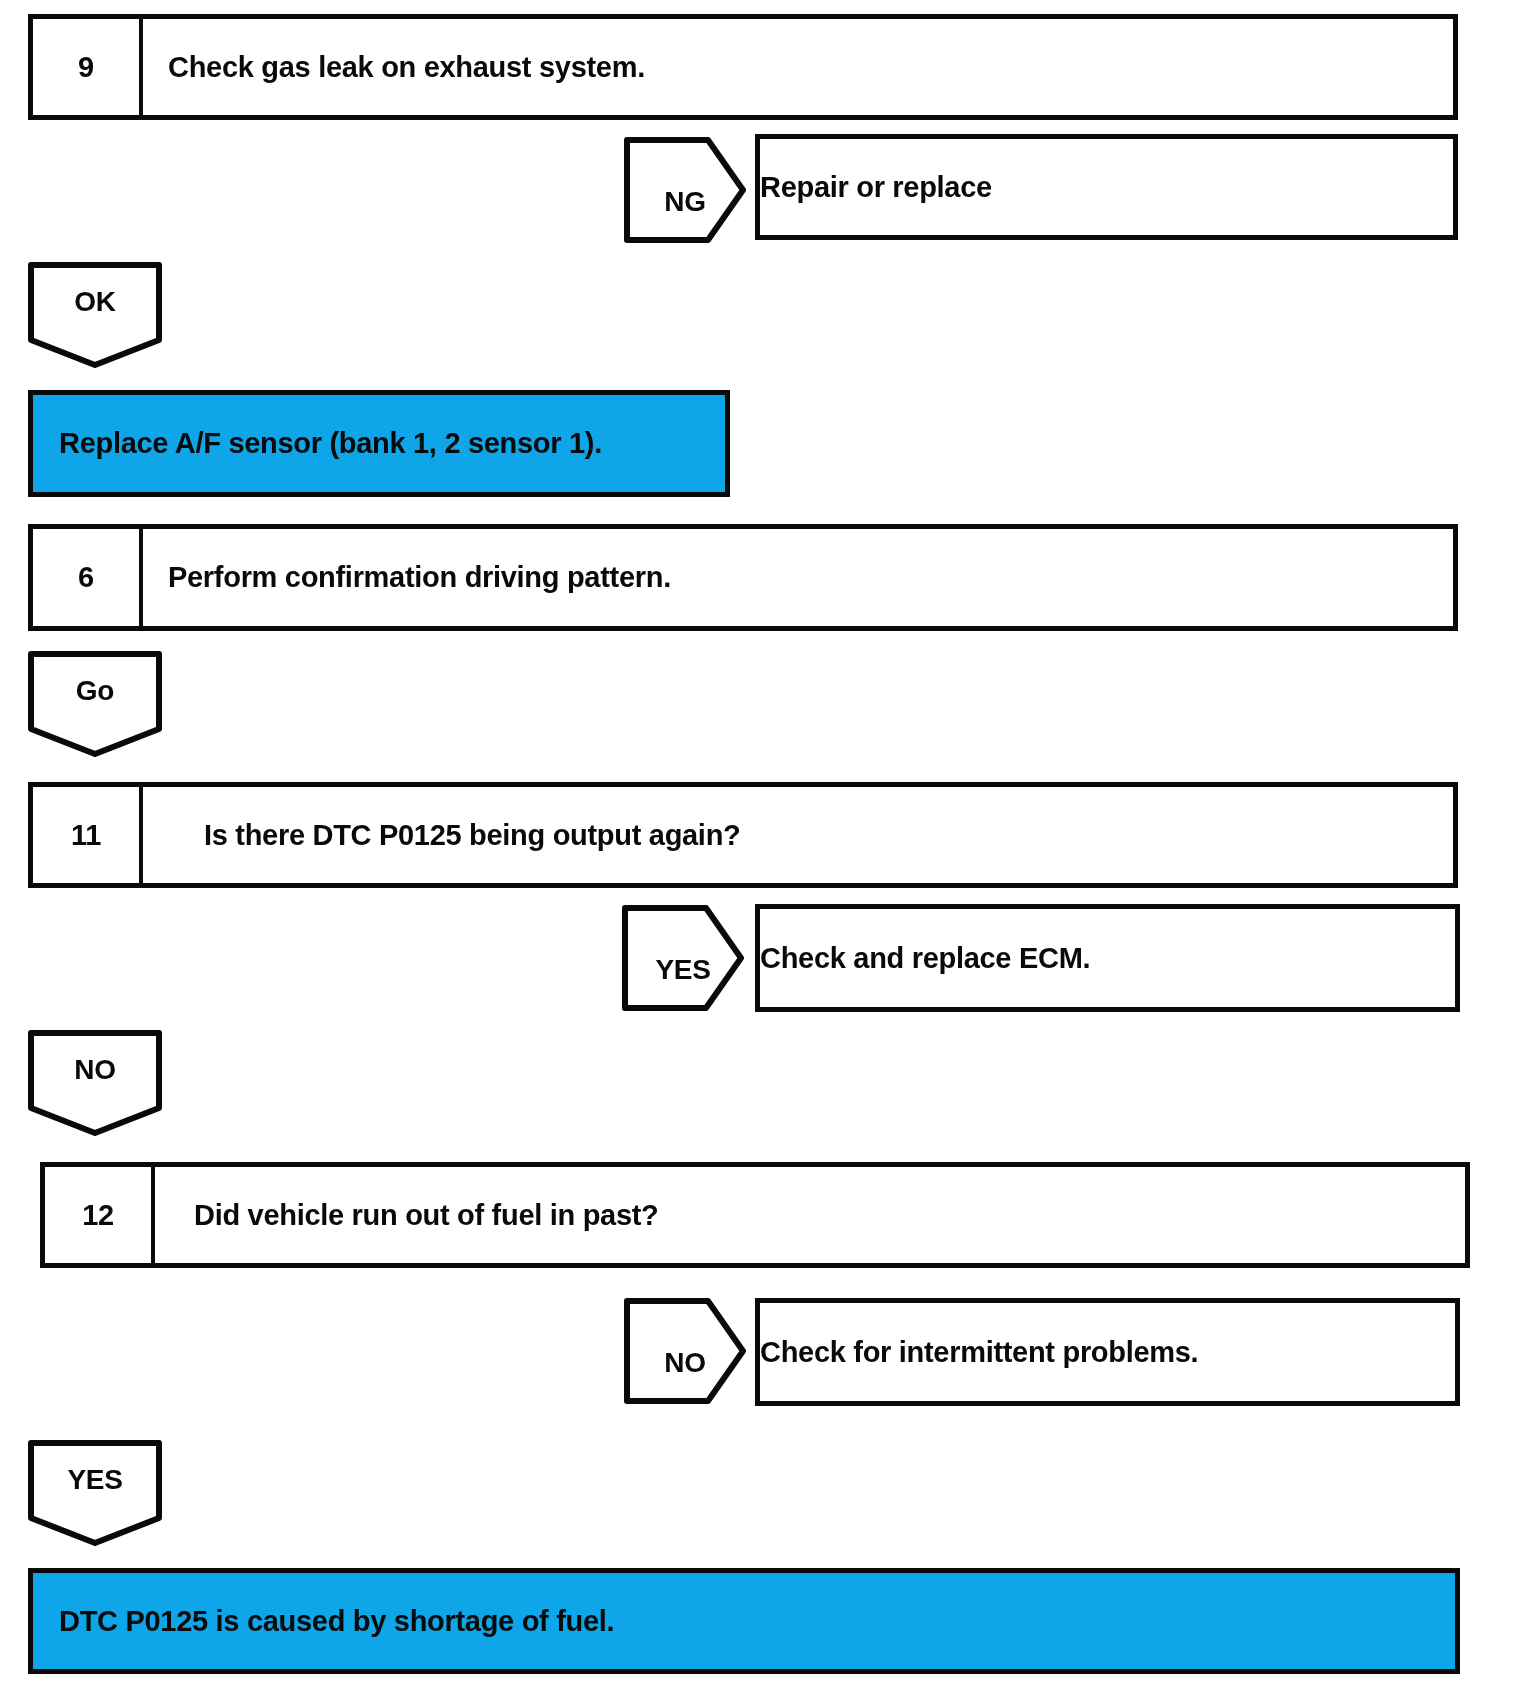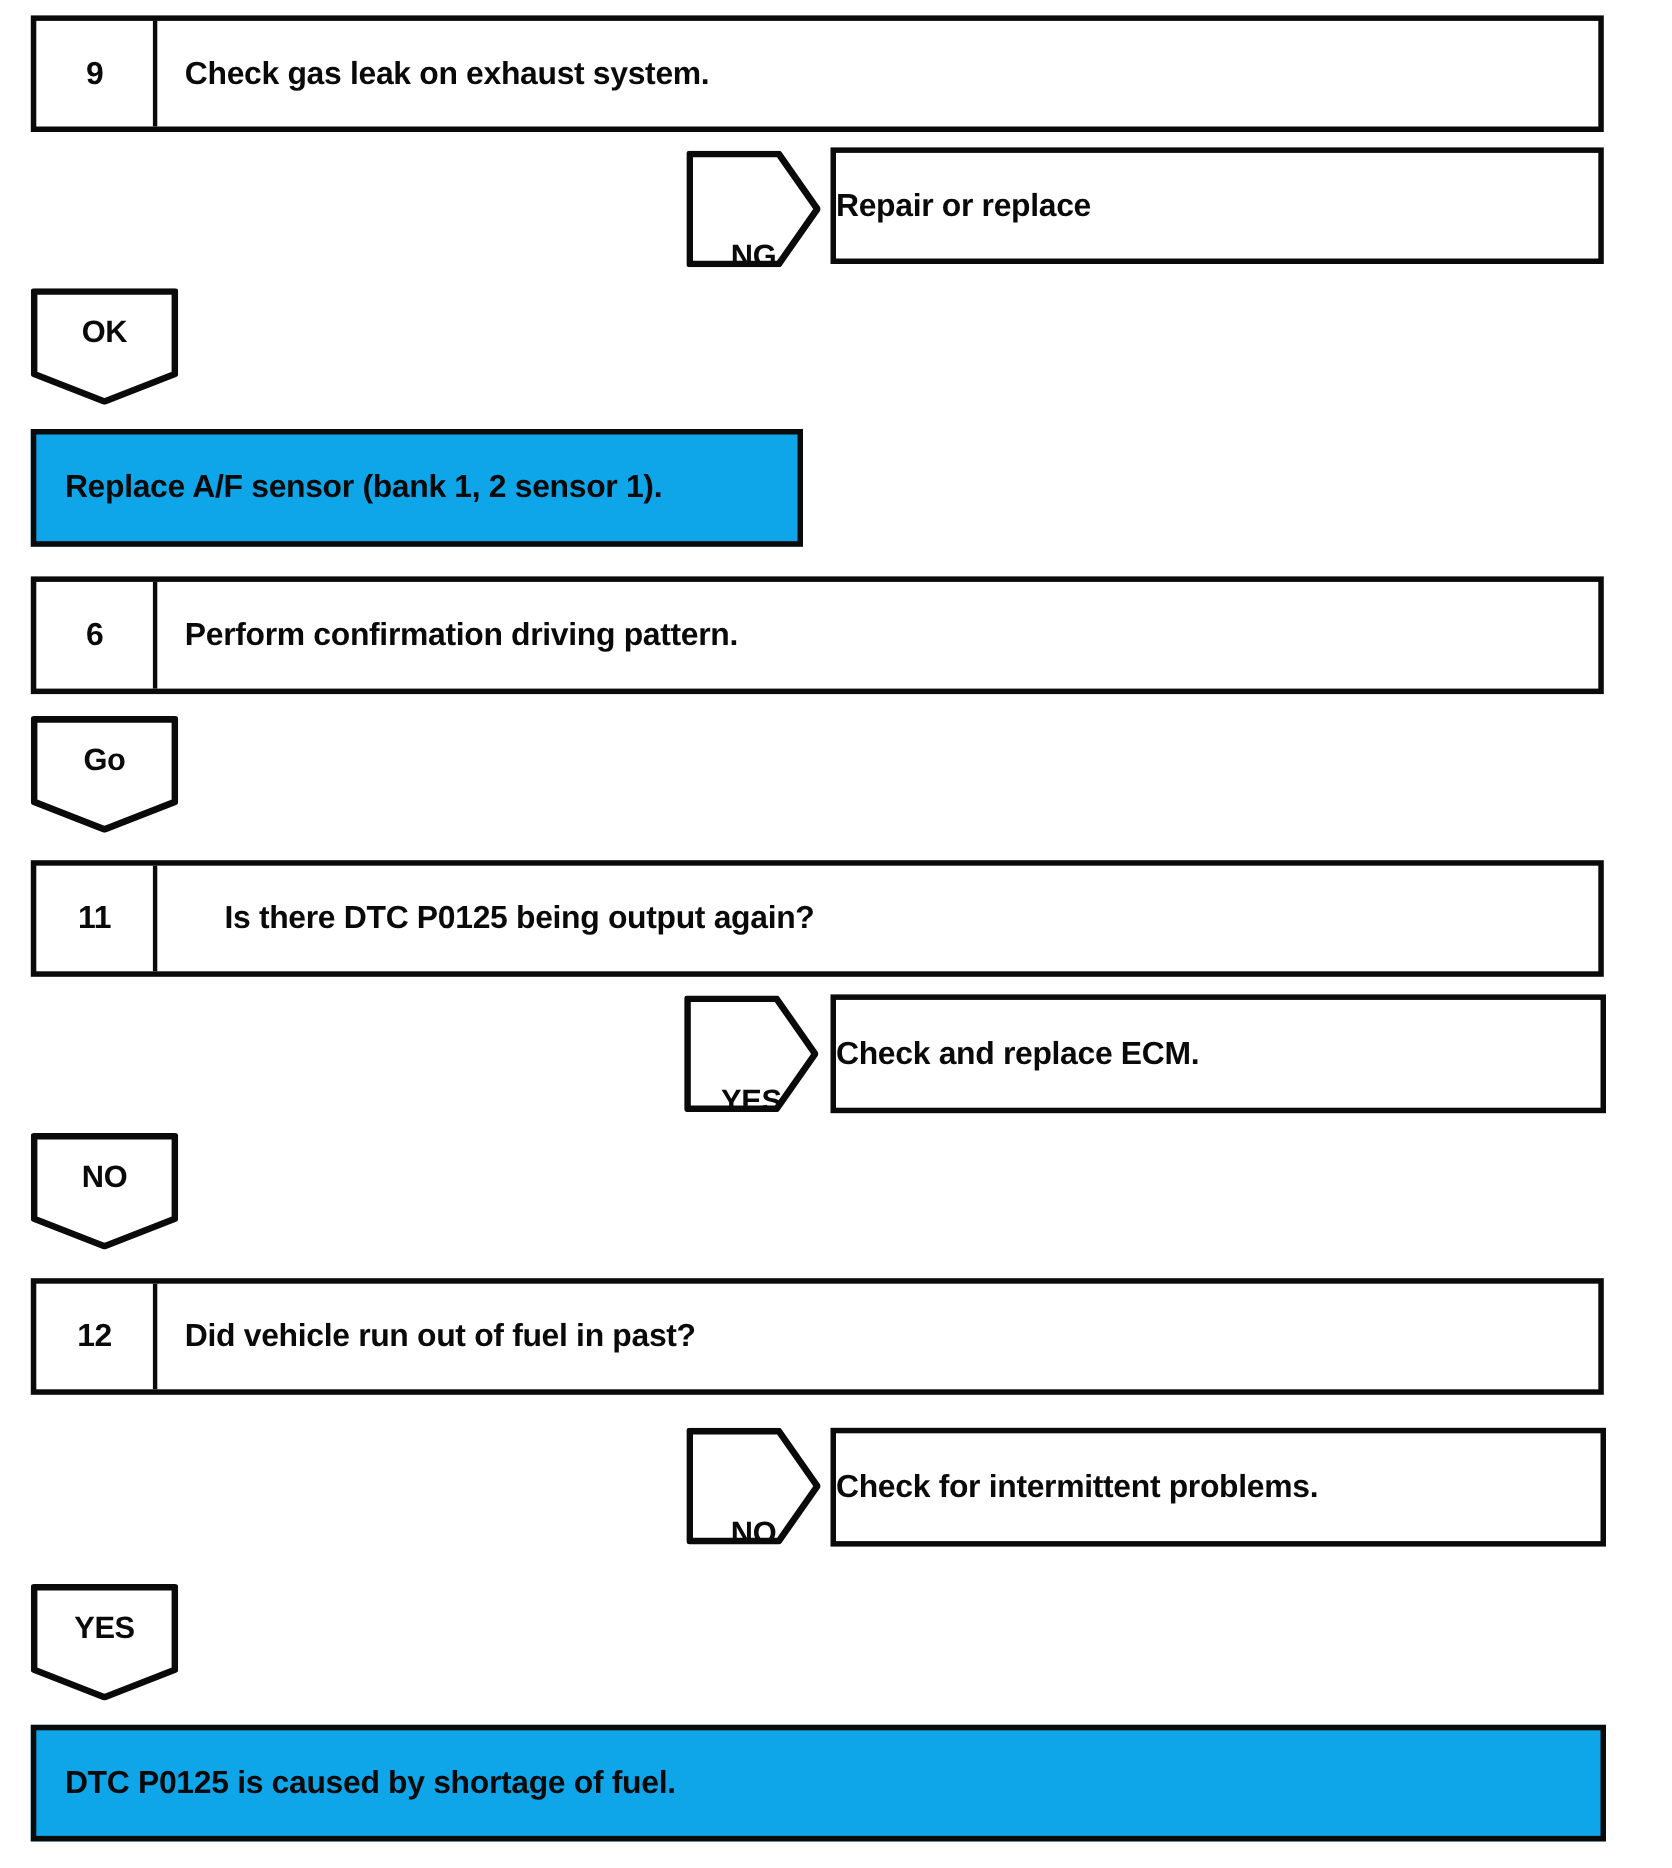--- a/index.html
+++ b/index.html
@@ -49,21 +49,21 @@
     font-size:29px;letter-spacing:-0.3px;
   }
   .plainbox .btext{padding-left:26px;white-space:nowrap;}
   .pent{position:absolute;}
   .pent svg{display:block;}
   .plabel{
     position:absolute;
     display:flex;align-items:center;justify-content:center;
     font-size:28px;letter-spacing:-0.3px;
   }
-  .pent-right .plabel{left:0;top:0;width:122px;height:130px;margin-top:31px;}
+  .pent-right .plabel{left:0;top:0;width:122px;height:130px;}
   .pent-down .plabel{left:0;top:0;width:134px;height:80px;}
 </style>
 </head>
 <body>
 
 <div id="canvas">
 
   <div class="stepbox" style="left:28px;top:14px;width:1430px;height:106px;">
     <div class="numcell">9</div>
     <div class="steptext">Check gas leak on exhaust system.</div>
@@ -119,21 +119,21 @@
     <div class="btext">Check and replace ECM.</div>
   </div>
 
   <div class="pent pent-down" style="left:28px;top:1030px;">
     <svg width="134" height="106" viewBox="0 0 134 106">
       <polygon points="3,3 131,3 131,78 67,103 3,78" fill="#ffffff" stroke="#0a0a0a" stroke-width="6" stroke-linejoin="round"></polygon>
     </svg>
     <div class="plabel">NO</div>
   </div>
 
-  <div class="stepbox" style="left:28px;top:1162px;width:1430px;height:106px;">
+  <div class="stepbox" style="left:40px;top:1162px;width:1430px;height:106px;gap:14px;">
     <div class="numcell">12</div>
     <div class="steptext">Did vehicle run out of fuel in past?</div>
   </div>
 
   <div class="pent pent-right" style="left:624px;top:1298px;">
     <svg width="122" height="106" viewBox="0 0 122 106">
       <polygon points="3,3 84,3 119,53 84,103 3,103" fill="#ffffff" stroke="#0a0a0a" stroke-width="6" stroke-linejoin="round"></polygon>
     </svg>
     <div class="plabel">NO</div>
   </div>

